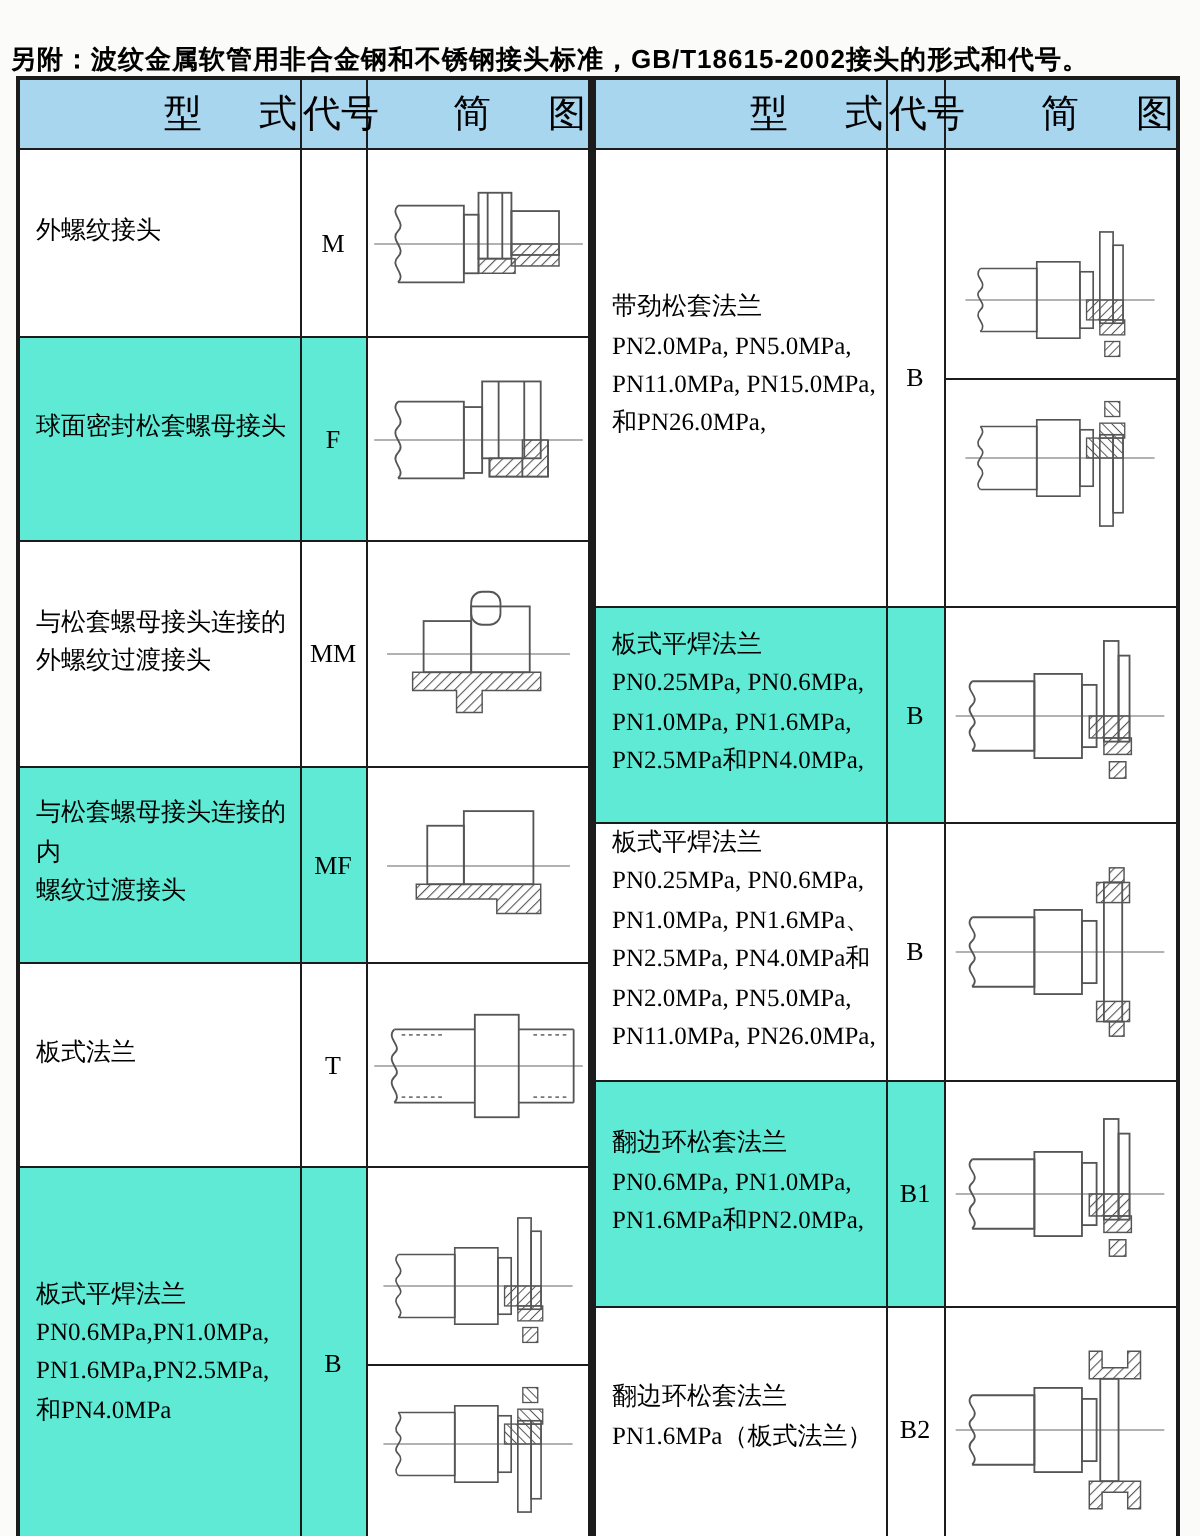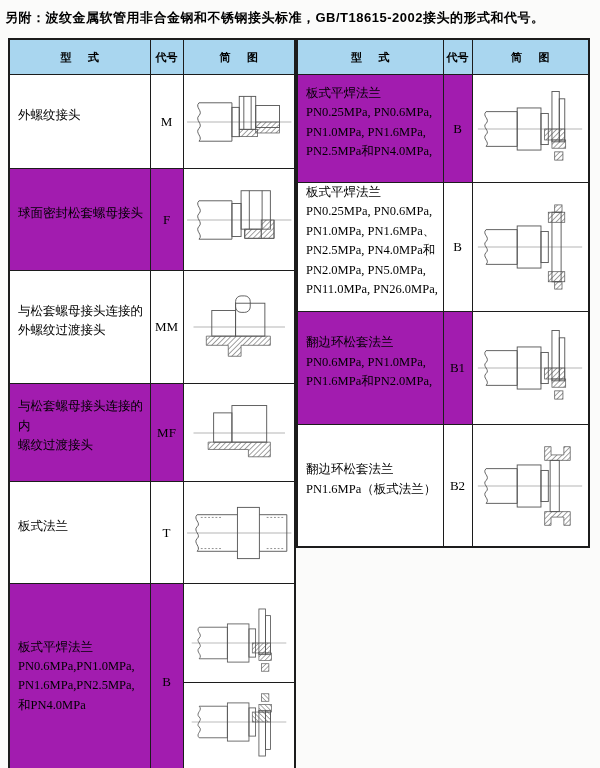--- a/index.html
+++ b/index.html
@@ -3,44 +3,44 @@
 <meta charset="utf-8">
 <style>
   html,body{margin:0;padding:0;}
   body{
     width:600px;height:768px;position:relative;
     background:#fbfbfa;
     font-family:"Liberation Sans","DejaVu Sans",sans-serif;
     color:#000;overflow:hidden;
   }
   .title{
-    position:absolute;top:9px;left:5px;width:592px;
+    position:absolute;top:21px;left:5px;width:592px;
     font-size:13px;font-weight:bold;letter-spacing:0.5px;
   }
   table{border-collapse:collapse;table-layout:fixed;position:absolute;top:38px;background:#fff;}
   #tbl-left{left:8px;width:286px;}
   #tbl-right{left:296px;width:292px;}
   table,td,th{border:1px solid #1c1c1c;}
   table{border-width:2px;}
   th{
-    background:#a9d6ef;height:32px;font-weight:bold;
+    background:#a9d6ef;height:32px;font-weight:normal;
     font-family:"Liberation Serif","DejaVu Serif",serif;
-    font-size:11px;white-space:pre;text-align:center;
+    font-size:19px;white-space:pre;text-align:right;
   }
   td{vertical-align:middle;}
   .type-cell{
     font-family:"Liberation Serif","DejaVu Serif",serif;
     font-size:12.5px;line-height:1.55;
     text-align:left;padding:0 2px 12px 8px;white-space:pre-line;
   }
   .code-cell{
     font-family:"Liberation Serif","DejaVu Serif",serif;
     font-size:13px;text-align:center;padding:0;
   }
-  .hl{background:#a21caf;}
+  .hl{background:#5eead4;}
   .diagram-cell{padding:0;background:#fff;}
   .dwrap{display:flex;align-items:center;justify-content:center;width:100%;height:100%;}
   .split{display:flex;flex-direction:column;width:100%;height:100%;}
   .split .half{flex:1;display:flex;align-items:center;justify-content:center;}
   .split .half:first-child{border-bottom:1px solid #1c1c1c;}
   .diag{width:112px;height:86px;display:block;}
   .split .diag{width:106px;height:78px;}
   .ln{fill:none;stroke:#555;stroke-width:1;}
   .cl{stroke:#999;stroke-width:0.8;}
   .ht{fill:url(#hatchp);stroke:#555;stroke-width:0.8;}
@@ -255,20 +255,41 @@
       <col style="width:146px">
       <col style="width:29px">
       <col style="width:117px">
     </colgroup>
   <tbody>
       <tr style="height:34px">
     <th>型      式</th>
     <th>代号</th>
     <th>简      图</th>
   </tr>
+  <tr style="height:229px">
+    <td class="type-cell">带劲松套法兰
+PN2.0MPa, PN5.0MPa,
+PN11.0MPa, PN15.0MPa,
+和PN26.0MPa,</td>
+    <td class="code-cell">B</td>
+    <td class="diagram-cell">
+      <div class="split">
+        <div class="half">
+          <svg class="diag" viewBox="0 0 120 94">
+                <use href="#g-flup"></use>
+              </svg>
+        </div>
+        <div class="half">
+          <svg class="diag" viewBox="0 0 120 94">
+                <use href="#g-fldown"></use>
+              </svg>
+        </div>
+      </div>
+    </td>
+  </tr>
   <tr style="height:108px">
     <td class="type-cell hl">板式平焊法兰
 PN0.25MPa, PN0.6MPa,
 PN1.0MPa, PN1.6MPa,
 PN2.5MPa和PN4.0MPa,</td>
     <td class="code-cell hl">B</td>
     <td class="diagram-cell">
           <div class="dwrap">
       <svg class="diag" viewBox="0 0 120 94">
               <use href="#g-flup"></use>

